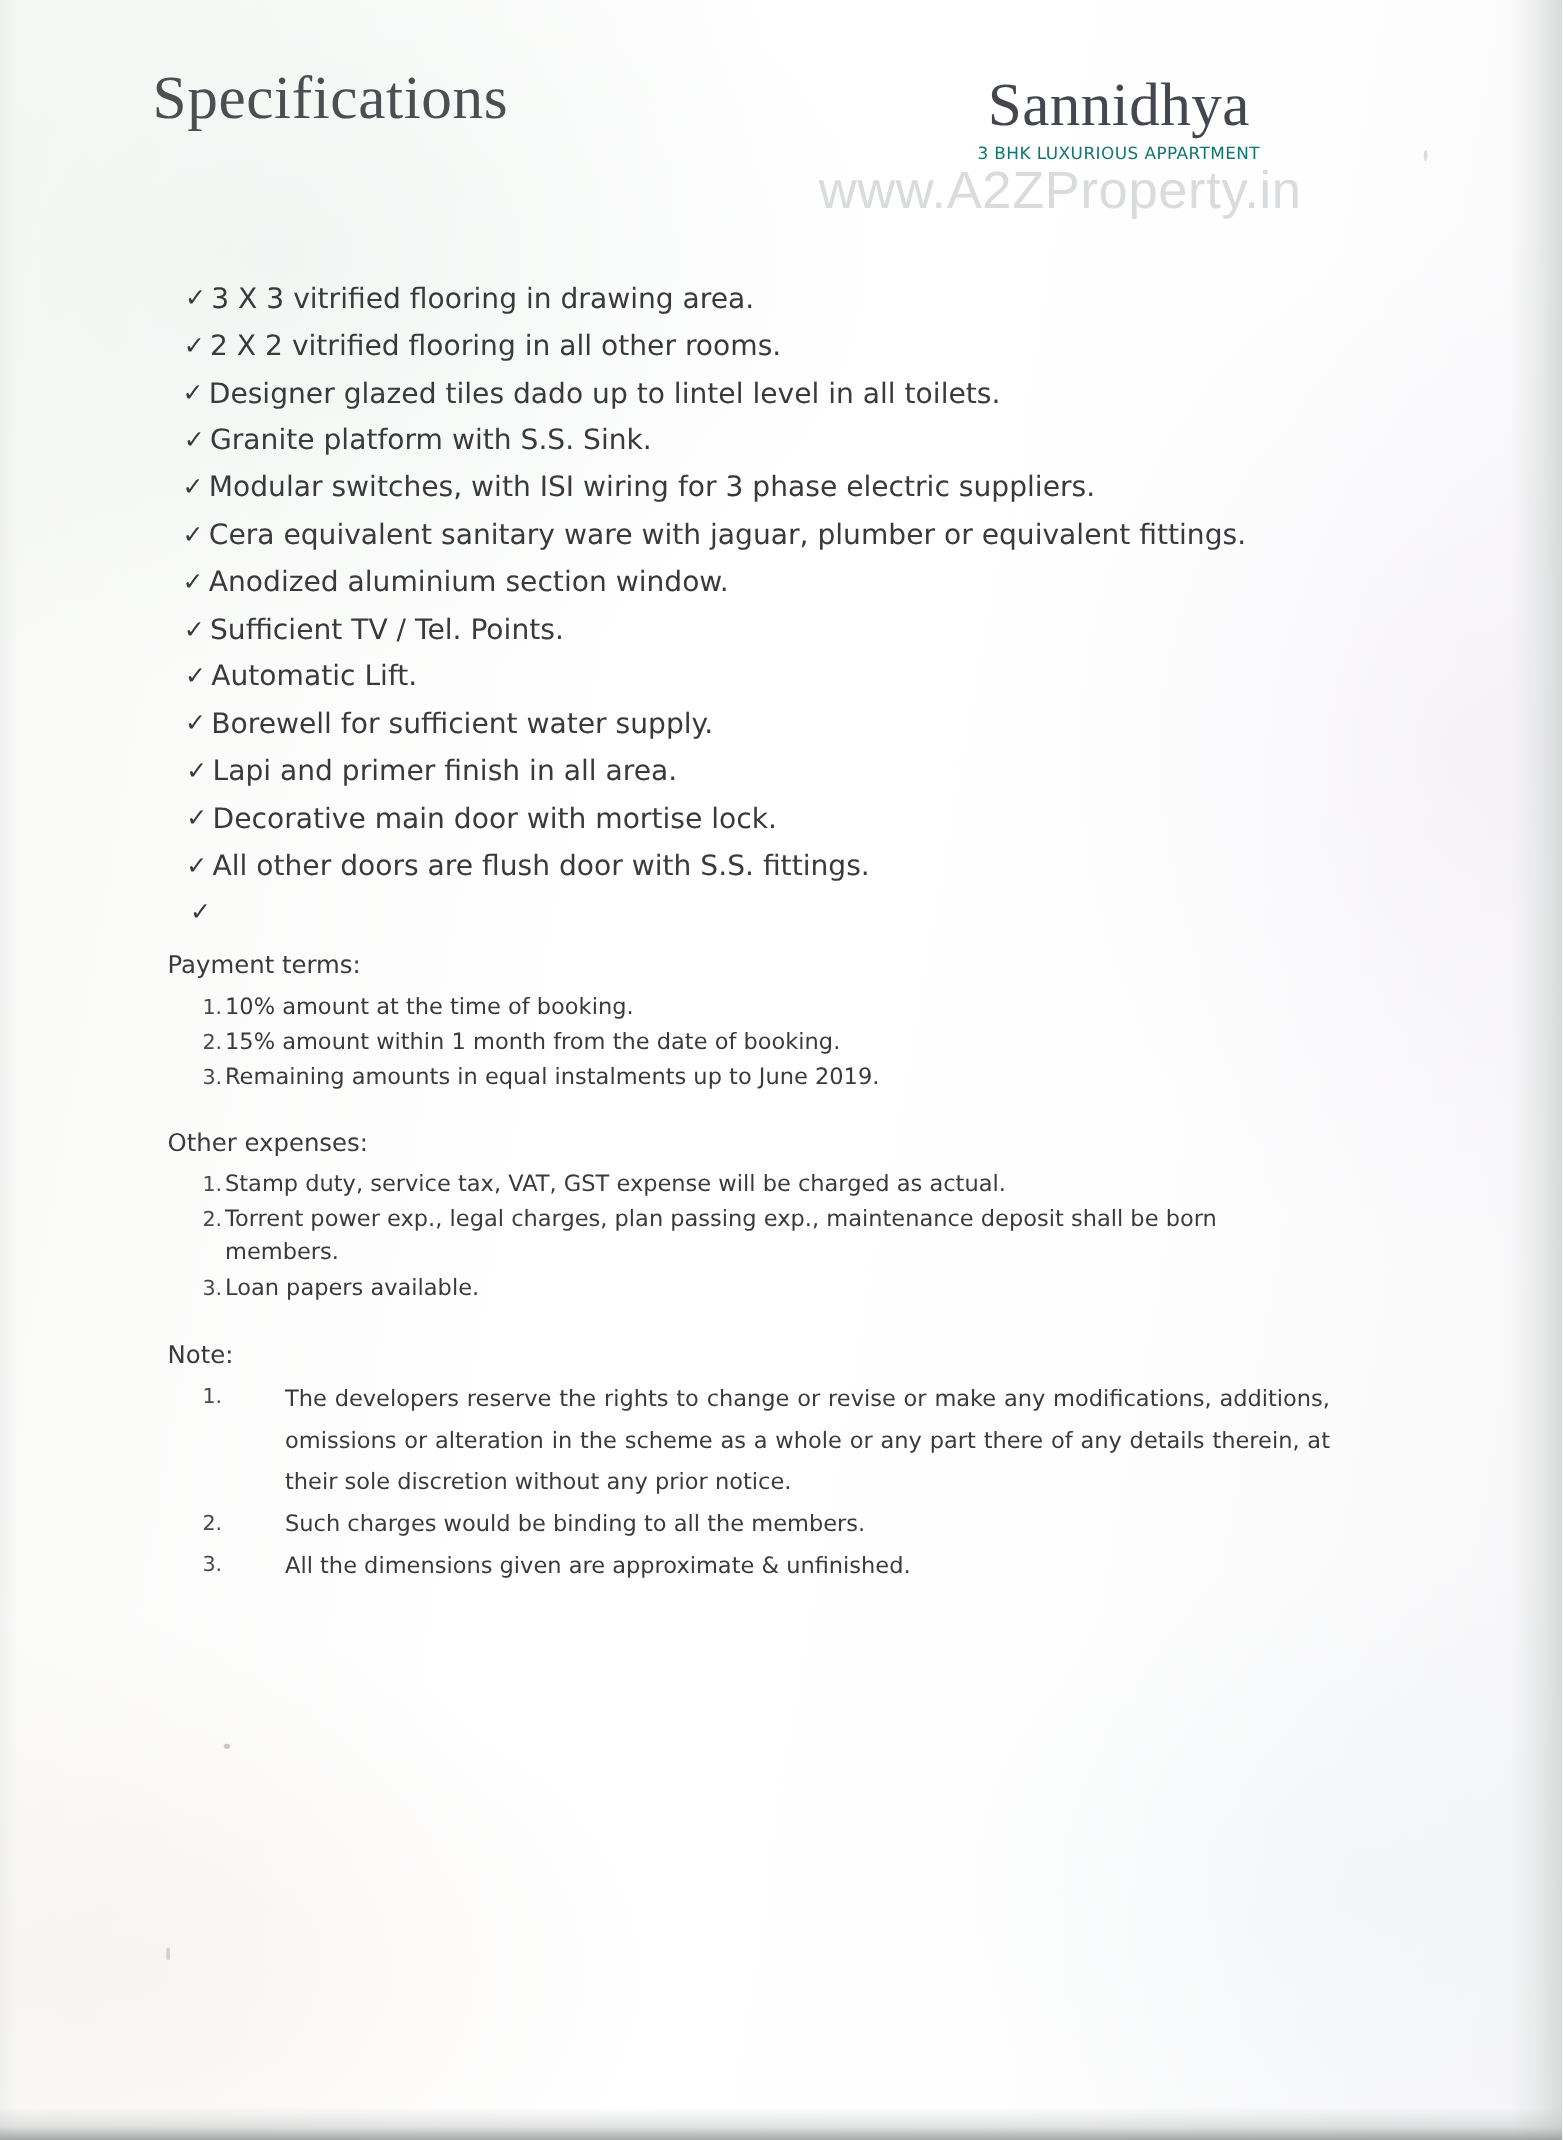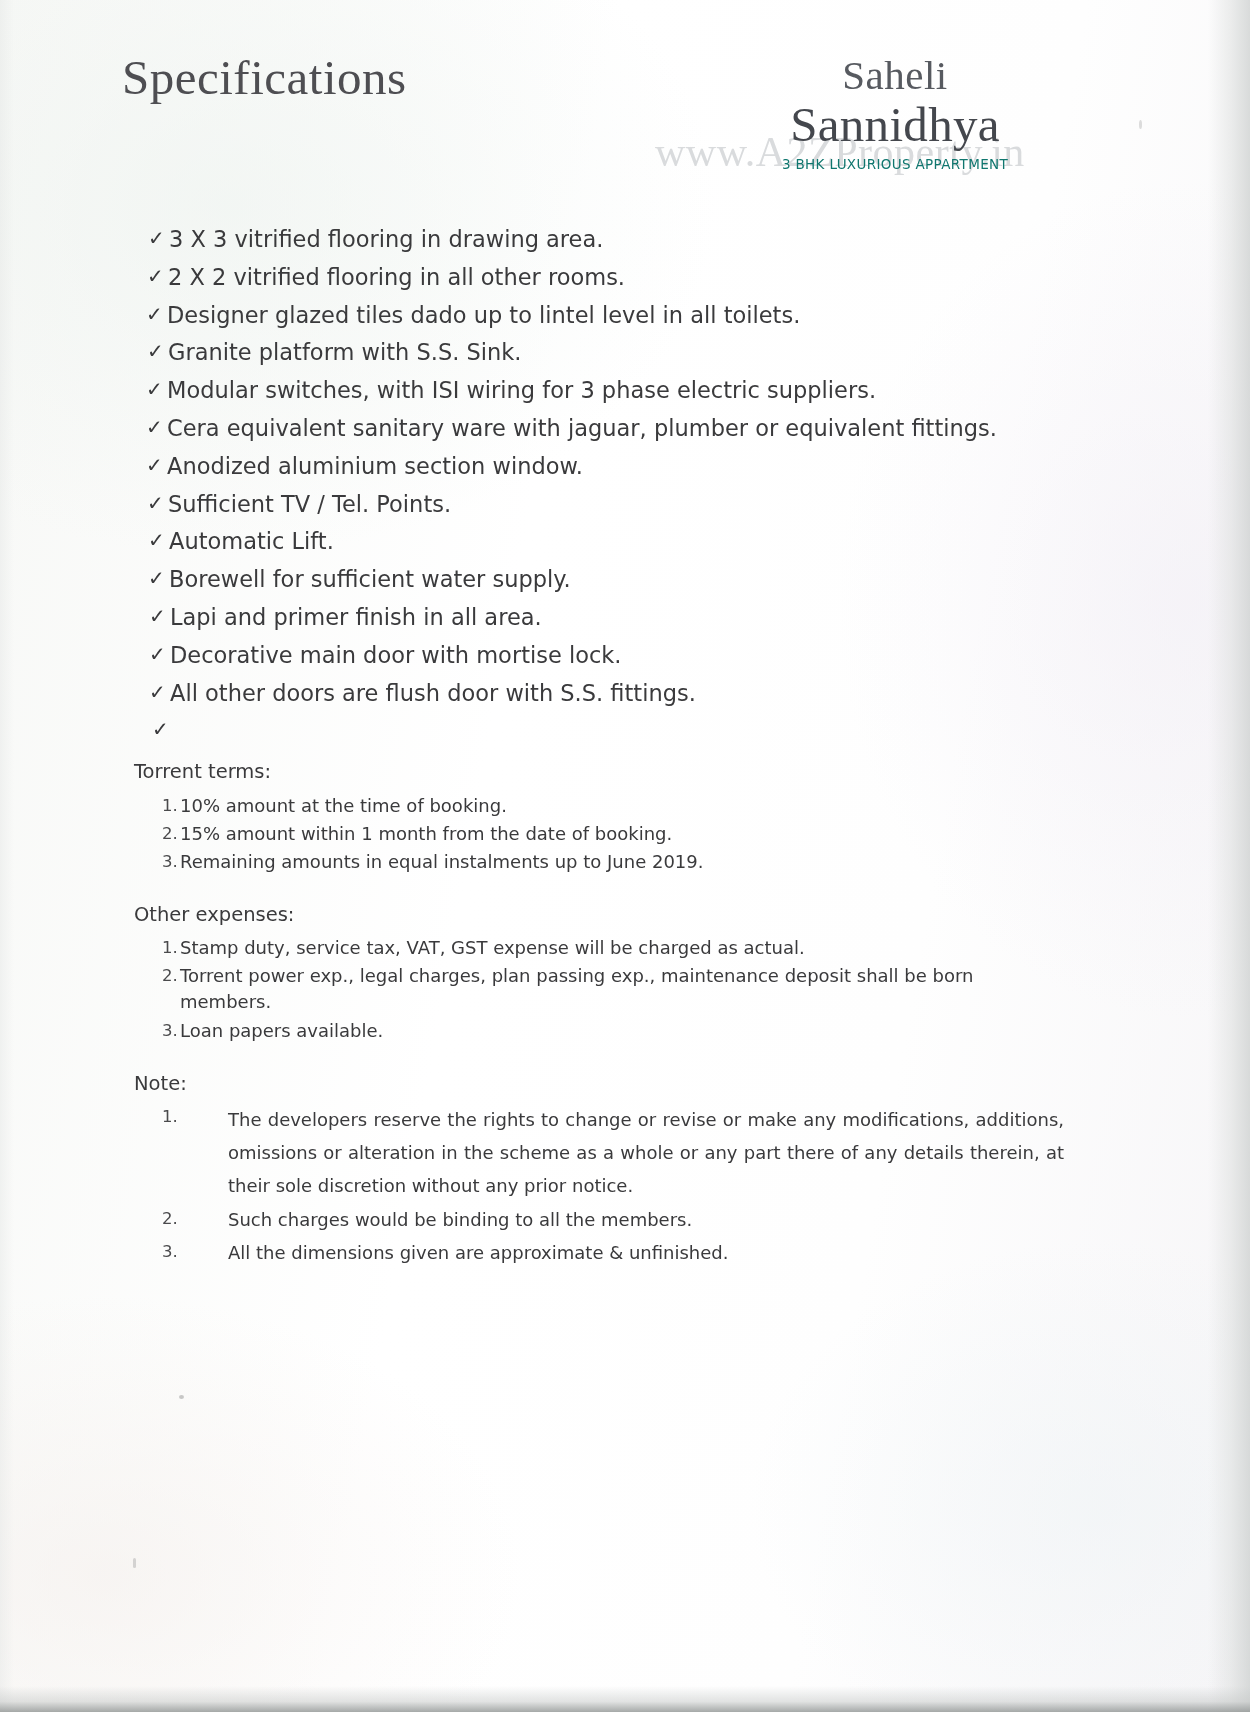--- a/index.html
+++ b/index.html
@@ -101,21 +101,21 @@
     color: #0f766e;
     letter-spacing: 0.35px;
     margin-top: 6px;
   }
 
   
   #watermark-top {
     position: absolute;
     left: 655px;
     top: 128px;
-    font-family: Liberation Serif, serif;
+    font-family: Liberation Sans, sans-serif;
     font-size: 42px;
     color: #d9dbdd;
     letter-spacing: 0.5px;
     white-space: nowrap;
     z-index: 0;
   }
 
   
   #spec-list {
     position: absolute;
@@ -248,21 +248,20 @@
 <div id="page">
   <div id="paper-bg"></div>
 
   <div id="header">
 
     <div id="watermark-top">www.A2ZProperty.in</div>
 
     <div id="doc-title">Specifications</div>
 
     <div id="brand-block">
-      <div id="brand-line1">Saheli</div>
       <div id="brand-line2">Sannidhya</div>
       <div id="brand-sub">3 BHK LUXURIOUS APPARTMENT</div>
     </div>
   </div>
 
   <div id="spec-list">
     <div class="spec-item">
       <span class="spec-check">✓</span>
       <span class="spec-text">3 X 3 vitrified flooring in drawing area.</span>
     </div>
@@ -315,21 +314,21 @@
       <span class="spec-text">All other doors are flush door with S.S. fittings.</span>
     </div>
     <div class="spec-item">
       <span class="spec-check">✓</span>
     </div>
   </div>
 
   <div id="sections">
 
     <div class="section" id="payment-section">
-      <div class="section-heading">Torrent terms:</div>
+      <div class="section-heading">Payment terms:</div>
       <ul class="num-list">
         <li class="num-item">
           <span class="num-marker">1.</span>
           <span class="num-body">10% amount at the time of booking.</span>
         </li>
         <li class="num-item">
           <span class="num-marker">2.</span>
           <span class="num-body">15% amount within 1 month from the date of booking.</span>
         </li>
         <li class="num-item">

